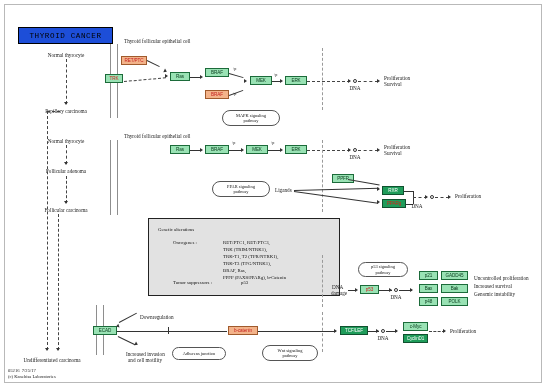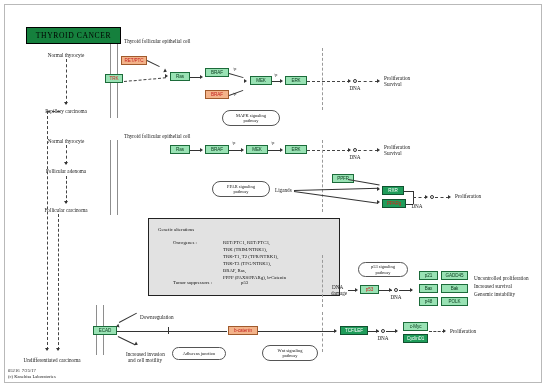--- a/index.html
+++ b/index.html
@@ -3,22 +3,22 @@
 <meta charset="utf-8">
 <style>
   html,body{margin:0;padding:0;background:#ffffff;}
   body{width:550px;height:391px;font-family:"Liberation Serif",serif;color:#000;}
   #canvas{position:relative;width:550px;height:391px;overflow:hidden;background:#fff;}
   #frame{position:absolute;left:4px;top:4px;width:538px;height:379px;border:1px solid #b9b9b9;background:#fff;box-sizing:border-box;}
   .txt{position:absolute;font-family:"Liberation Serif",serif;font-size:5.2px;line-height:1.25;color:#1a1a1a;white-space:nowrap;}
   .txt.c{transform:translateX(-50%);text-align:center;}
 
   
-  #title{position:absolute;left:18px;top:27px;width:93px;height:15px;border:1.2px solid #000;background:#15803d;
-         display:flex;align-items:center;justify-content:center;font-size:7.6px;letter-spacing:.6px;font-family:Liberation Serif, serif;margin-left:8px;}
+  #title{position:absolute;left:18px;top:27px;width:93px;height:15px;border:1.2px solid #000;background:#1d4ed8;
+         display:flex;align-items:center;justify-content:center;font-size:7.6px;letter-spacing:.6px;font-family:Liberation Mono, monospace;}
 
   
   .gbox{position:absolute;height:9px;border:0.8px solid #1c6b3a;background:#99e2b4;
         display:flex;align-items:center;justify-content:center;font-size:4.6px;
         font-family:"Liberation Sans",sans-serif;color:#0b3d1f;box-sizing:border-box;letter-spacing:-.1px;}
   .gbox.red{color:#d02020;}
   .gbox.orange{background:#f3b38a;border-color:#a05a2c;color:#c41f1f;}
   .gbox.dark{background:#1f9c5a;color:#ffffff;border-color:#10512f;}
   .gbox.darkred{background:#1f9c5a;color:#d5241a;border-color:#10512f;}
 

